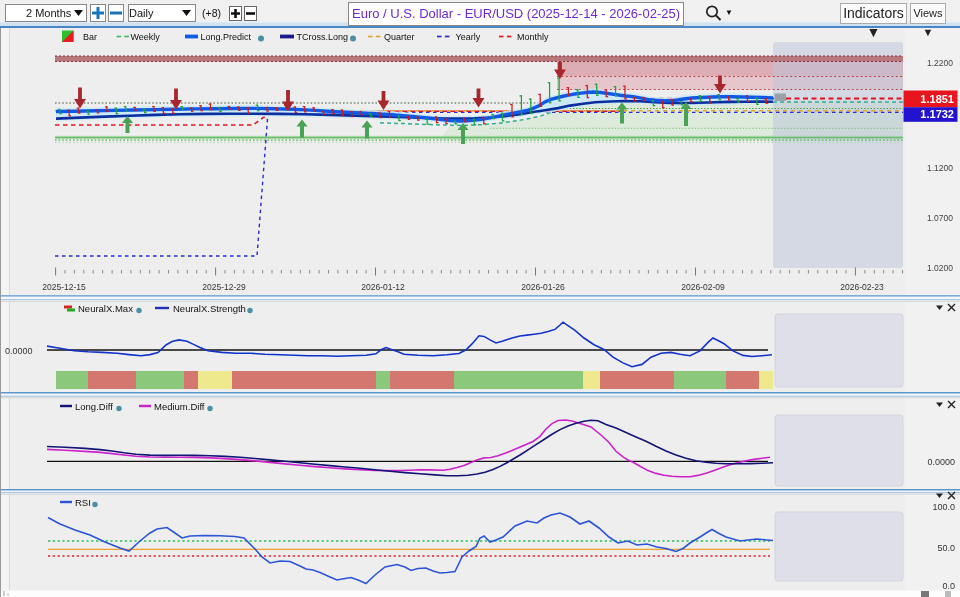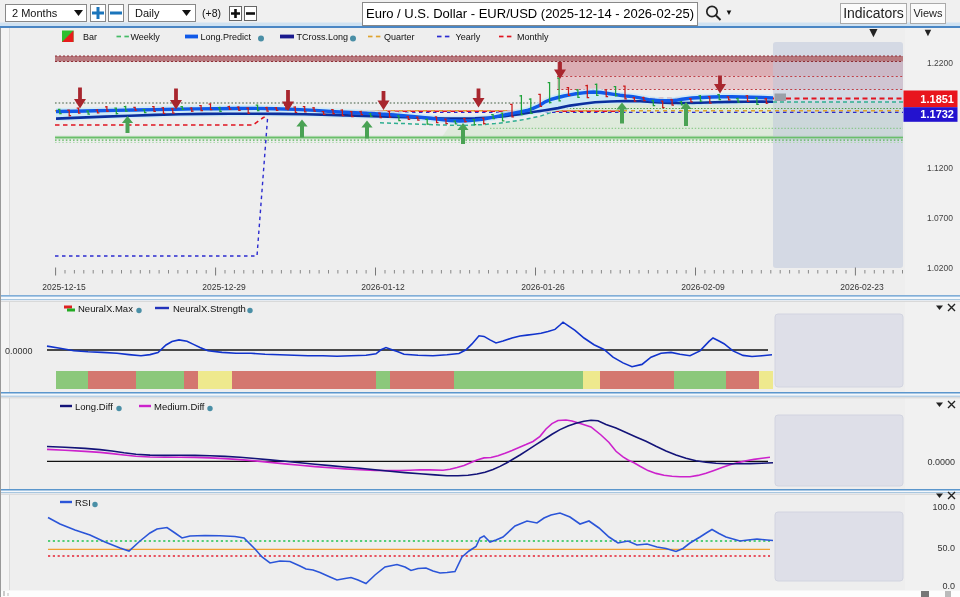--- a/index.html
+++ b/index.html
@@ -332,46 +332,46 @@
 <path d="M948,492 l7,7 M955,492 l-7,7" stroke="#222" stroke-width="1.4"></path>
 <rect x="775" y="512" width="128" height="69" fill="#dedfe8" stroke="#d2d4e0" rx="3"></rect>
 
 <rect x="0" y="590.5" width="960" height="6.5" fill="#fdfdfd"></rect>
 <rect x="921" y="591" width="8" height="6" fill="#777"></rect>
 <rect x="945" y="591" width="6" height="6" fill="#bbb"></rect>
 <line x1="4" y1="591" x2="4" y2="596" stroke="#999" stroke-width="1"></line>
 <line x1="8" y1="593" x2="8" y2="596" stroke="#bbb" stroke-width="1"></line>
 </svg>
 <div style="position:absolute;top:0;left:0;width:960px;height:28px;background:#f0f0f0;border-bottom:2px solid #4a86c4;box-shadow:inset 0 -3.5px 0 #cfe2f2;box-sizing:border-box;z-index:5">
-<div style="position:absolute;left:5px;top:4px;width:82px;height:18px;background:#fff;border:1px solid #888;box-sizing:border-box;font-size:11px;color:#111;line-height:16px;padding-left:6px">2 Months</div>
+<div style="position:absolute;left:5px;top:4px;width:82px;height:18px;background:#fff;border:1px solid #888;box-sizing:border-box;font-size:11px;color:#111;line-height:16px;padding-left:20px">2 Months</div>
 <svg width="10" height="8" style="position:absolute;left:74px;top:9px">
       <path d="M0,1 L9,1 L4.5,7 Z" fill="#111"></path>
     </svg>
 <div style="position:absolute;left:90px;top:4px;width:16px;height:18px;background:#fff;border:1px solid #888;box-sizing:border-box"></div>
 <svg width="12" height="12" style="position:absolute;left:92px;top:7px">
       <path d="M4.5,0 h3 v4.5 h4.5 v3 h-4.5 v4.5 h-3 v-4.5 h-4.5 v-3 h4.5 z" fill="#1b75bb"></path>
     </svg>
 <div style="position:absolute;left:108px;top:4px;width:16px;height:18px;background:#fff;border:1px solid #888;box-sizing:border-box"></div>
 <svg width="12" height="12" style="position:absolute;left:110px;top:7px">
       <rect x="0" y="4.5" width="12" height="3" fill="#1b75bb"></rect>
     </svg>
-<div style="position:absolute;left:128px;top:4px;width:68px;height:18px;background:#fff;border:1px solid #888;box-sizing:border-box;font-size:11px;color:#111;line-height:16px;padding-left:6px">Daily</div>
+<div style="position:absolute;left:128px;top:4px;width:68px;height:18px;background:#fff;border:1px solid #888;box-sizing:border-box;font-size:11px;color:#111;line-height:16px;">Daily</div>
 <svg width="10" height="8" style="position:absolute;left:182px;top:9px">
       <path d="M0,1 L9,1 L4.5,7 Z" fill="#111"></path>
     </svg>
 <div style="position:absolute;left:202px;top:7px;font-size:10.5px;color:#111">(+8)</div>
 <div style="position:absolute;left:229px;top:6px;width:13px;height:15px;background:#fff;border:1px solid #666;box-sizing:border-box"></div>
 <svg width="9" height="9" style="position:absolute;left:231px;top:9px">
       <path d="M3.2,0 h2.6 v3.2 h3.2 v2.6 h-3.2 v3.2 h-2.6 v-3.2 h-3.2 v-2.6 h3.2 z" fill="#111"></path>
     </svg>
 <div style="position:absolute;left:244px;top:6px;width:13px;height:15px;background:#fff;border:1px solid #666;box-sizing:border-box"></div>
 <svg width="9" height="9" style="position:absolute;left:246px;top:9px">
       <rect x="0" y="3.2" width="9" height="2.6" fill="#111"></rect>
     </svg>
-<div style="position:absolute;left:362px;top:2px;width:336px;height:24px;background:#fff;border:1px solid #888;box-sizing:border-box;font-size:13px;color:#000000;line-height:22px;text-align:center">Euro / U.S. Dollar - EUR/USD (2025-12-14 - 2026-02-25)</div>
+<div style="position:absolute;left:348px;top:2px;width:336px;height:24px;background:#fff;border:1px solid #888;box-sizing:border-box;font-size:13px;color:#6d28d9;line-height:22px;text-align:center">Euro / U.S. Dollar - EUR/USD (2025-12-14 - 2026-02-25)</div>
 <svg width="22" height="22" style="position:absolute;left:703px;top:3px">
       <circle cx="9" cy="8.5" r="5.2" fill="none" stroke="#222" stroke-width="1.7"></circle>
       <line x1="13" y1="12.5" x2="17.5" y2="17" stroke="#222" stroke-width="1.9"></line>
     </svg>
 <div style="position:absolute;left:725px;top:8px;font-size:8px;color:#111">▼</div>
 <div style="position:absolute;left:840px;top:3px;width:67px;height:21px;background:#fbfbfb;border:1px solid #aaa;box-sizing:border-box;font-size:14px;color:#222;line-height:19px;text-align:center">Indicators ▼</div>
 <div style="position:absolute;left:910px;top:3px;width:36px;height:21px;background:#fbfbfb;border:1px solid #aaa;box-sizing:border-box;font-size:11px;color:#222;line-height:19px;text-align:center">Views ▼</div>
 </div>
 <div style="position:absolute;left:0;top:0;width:1px;height:597px;background:#999"></div>
 </body></html>

